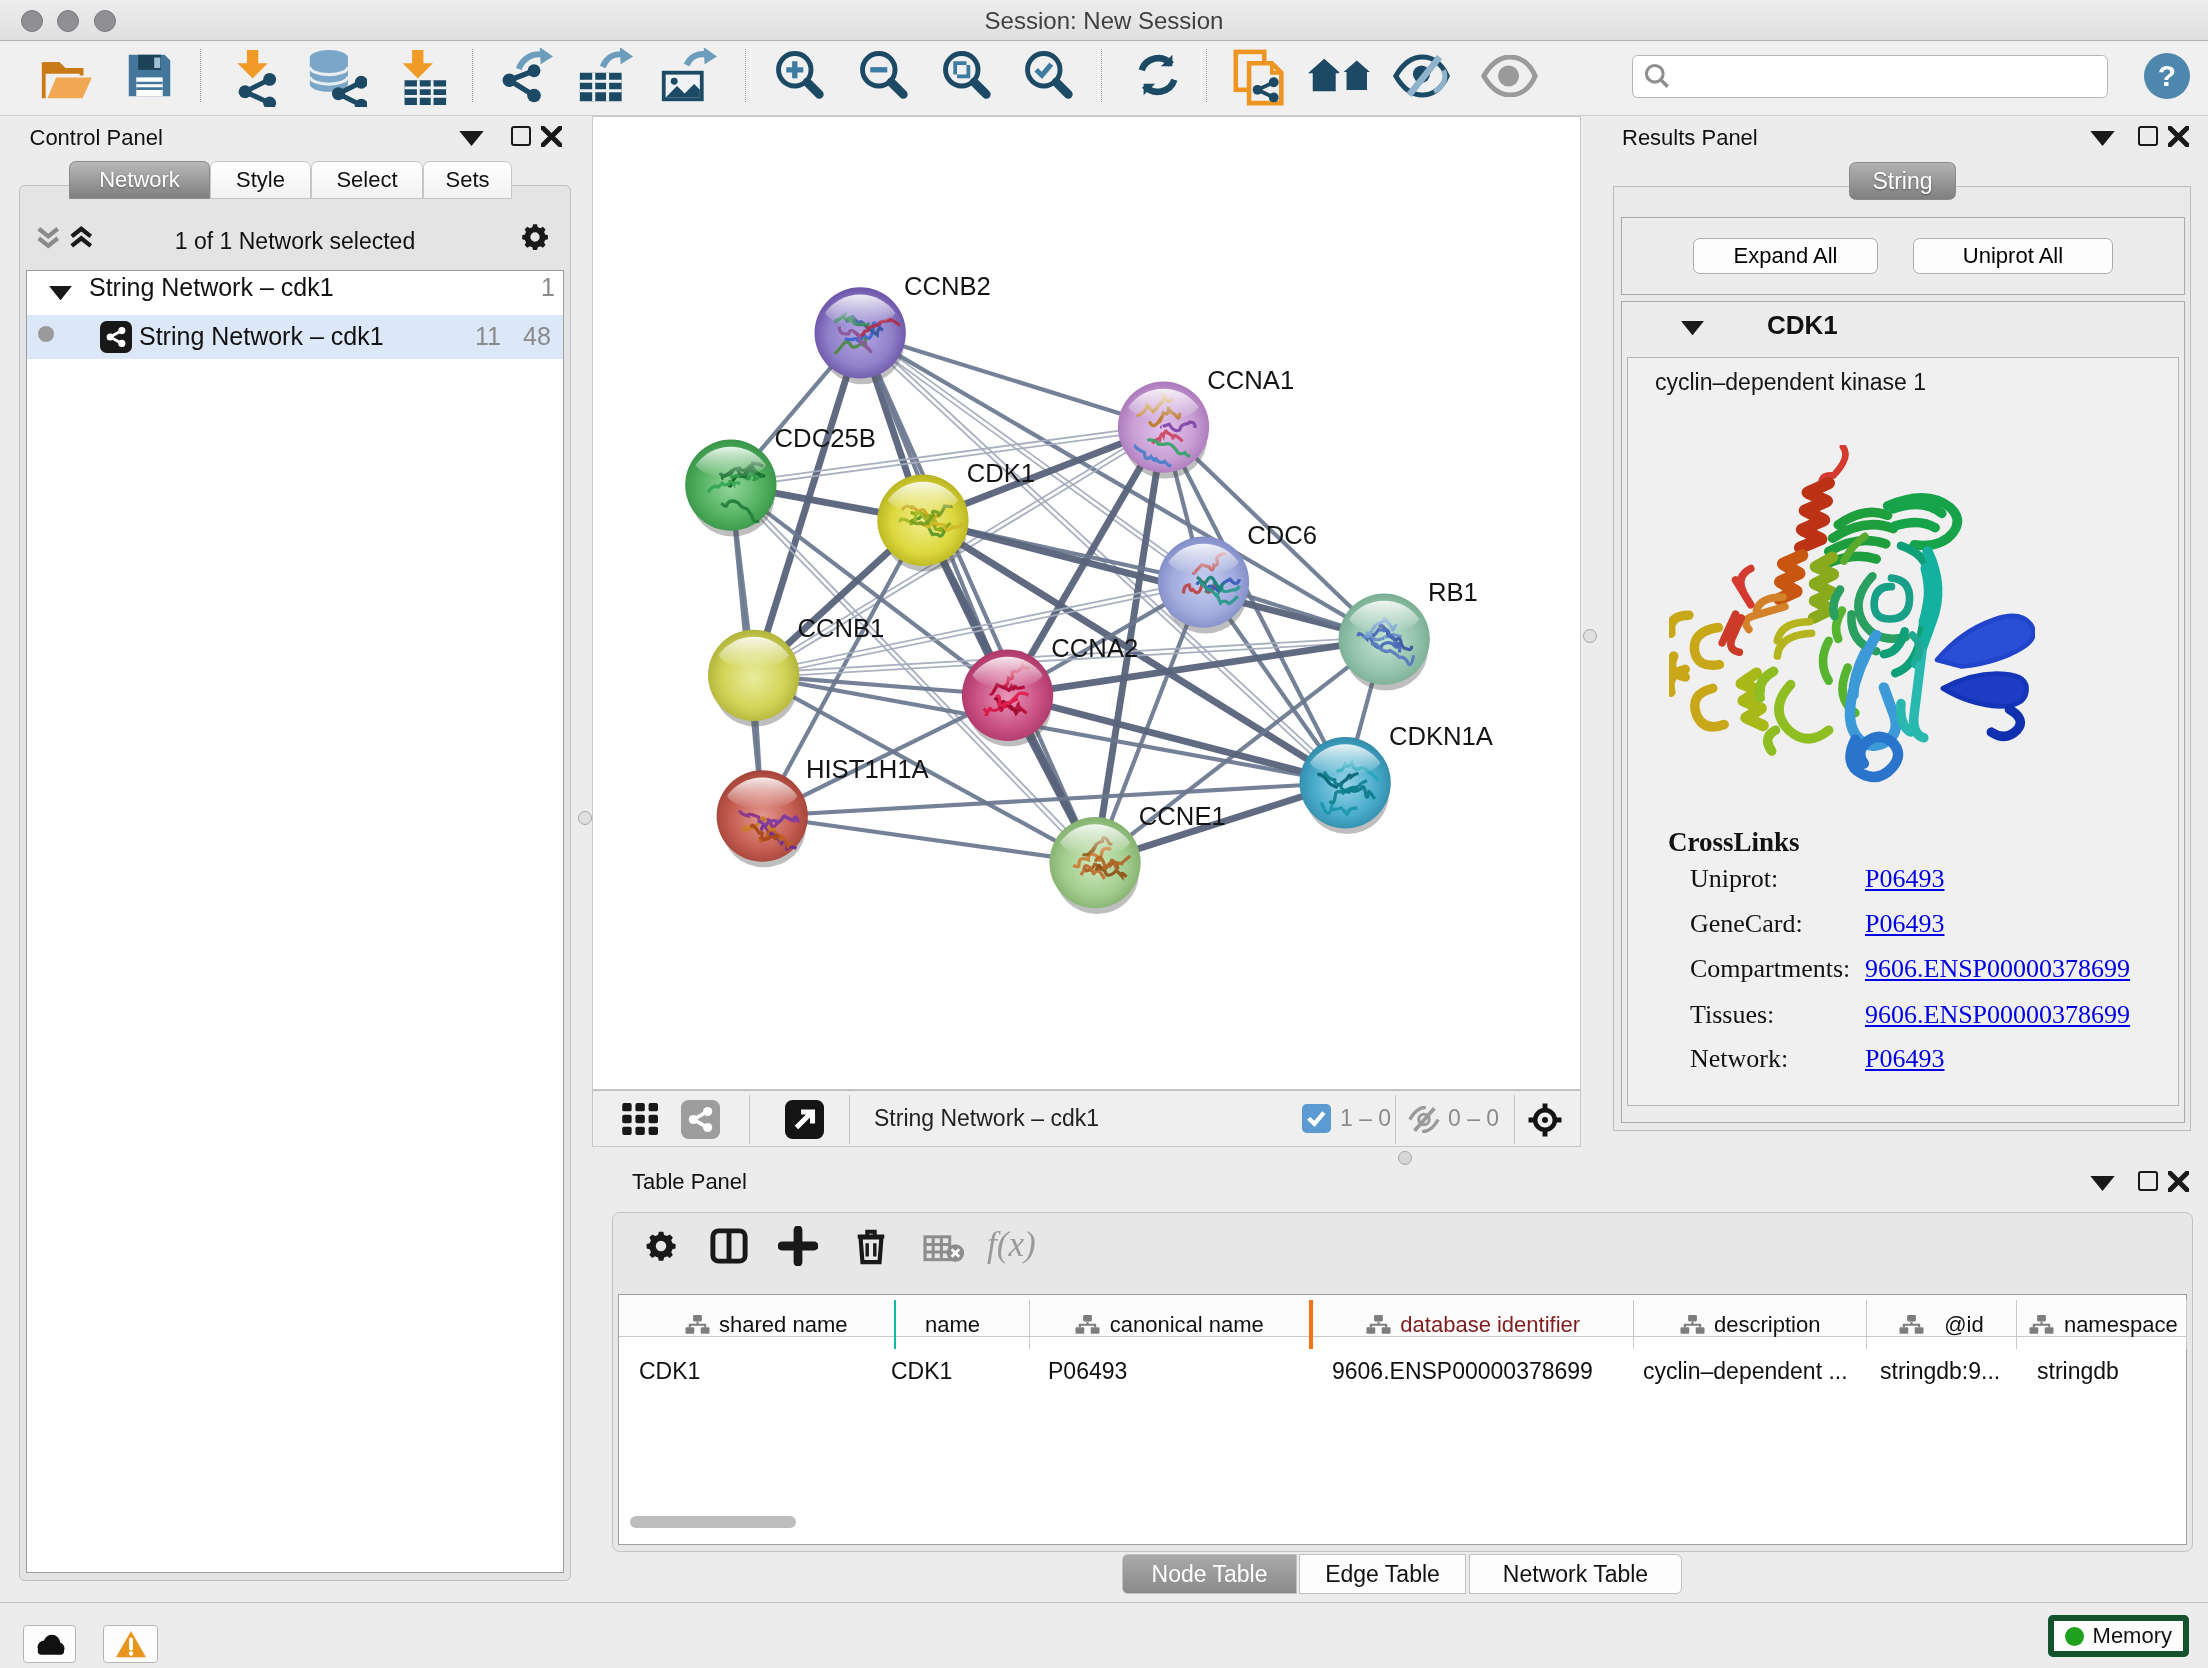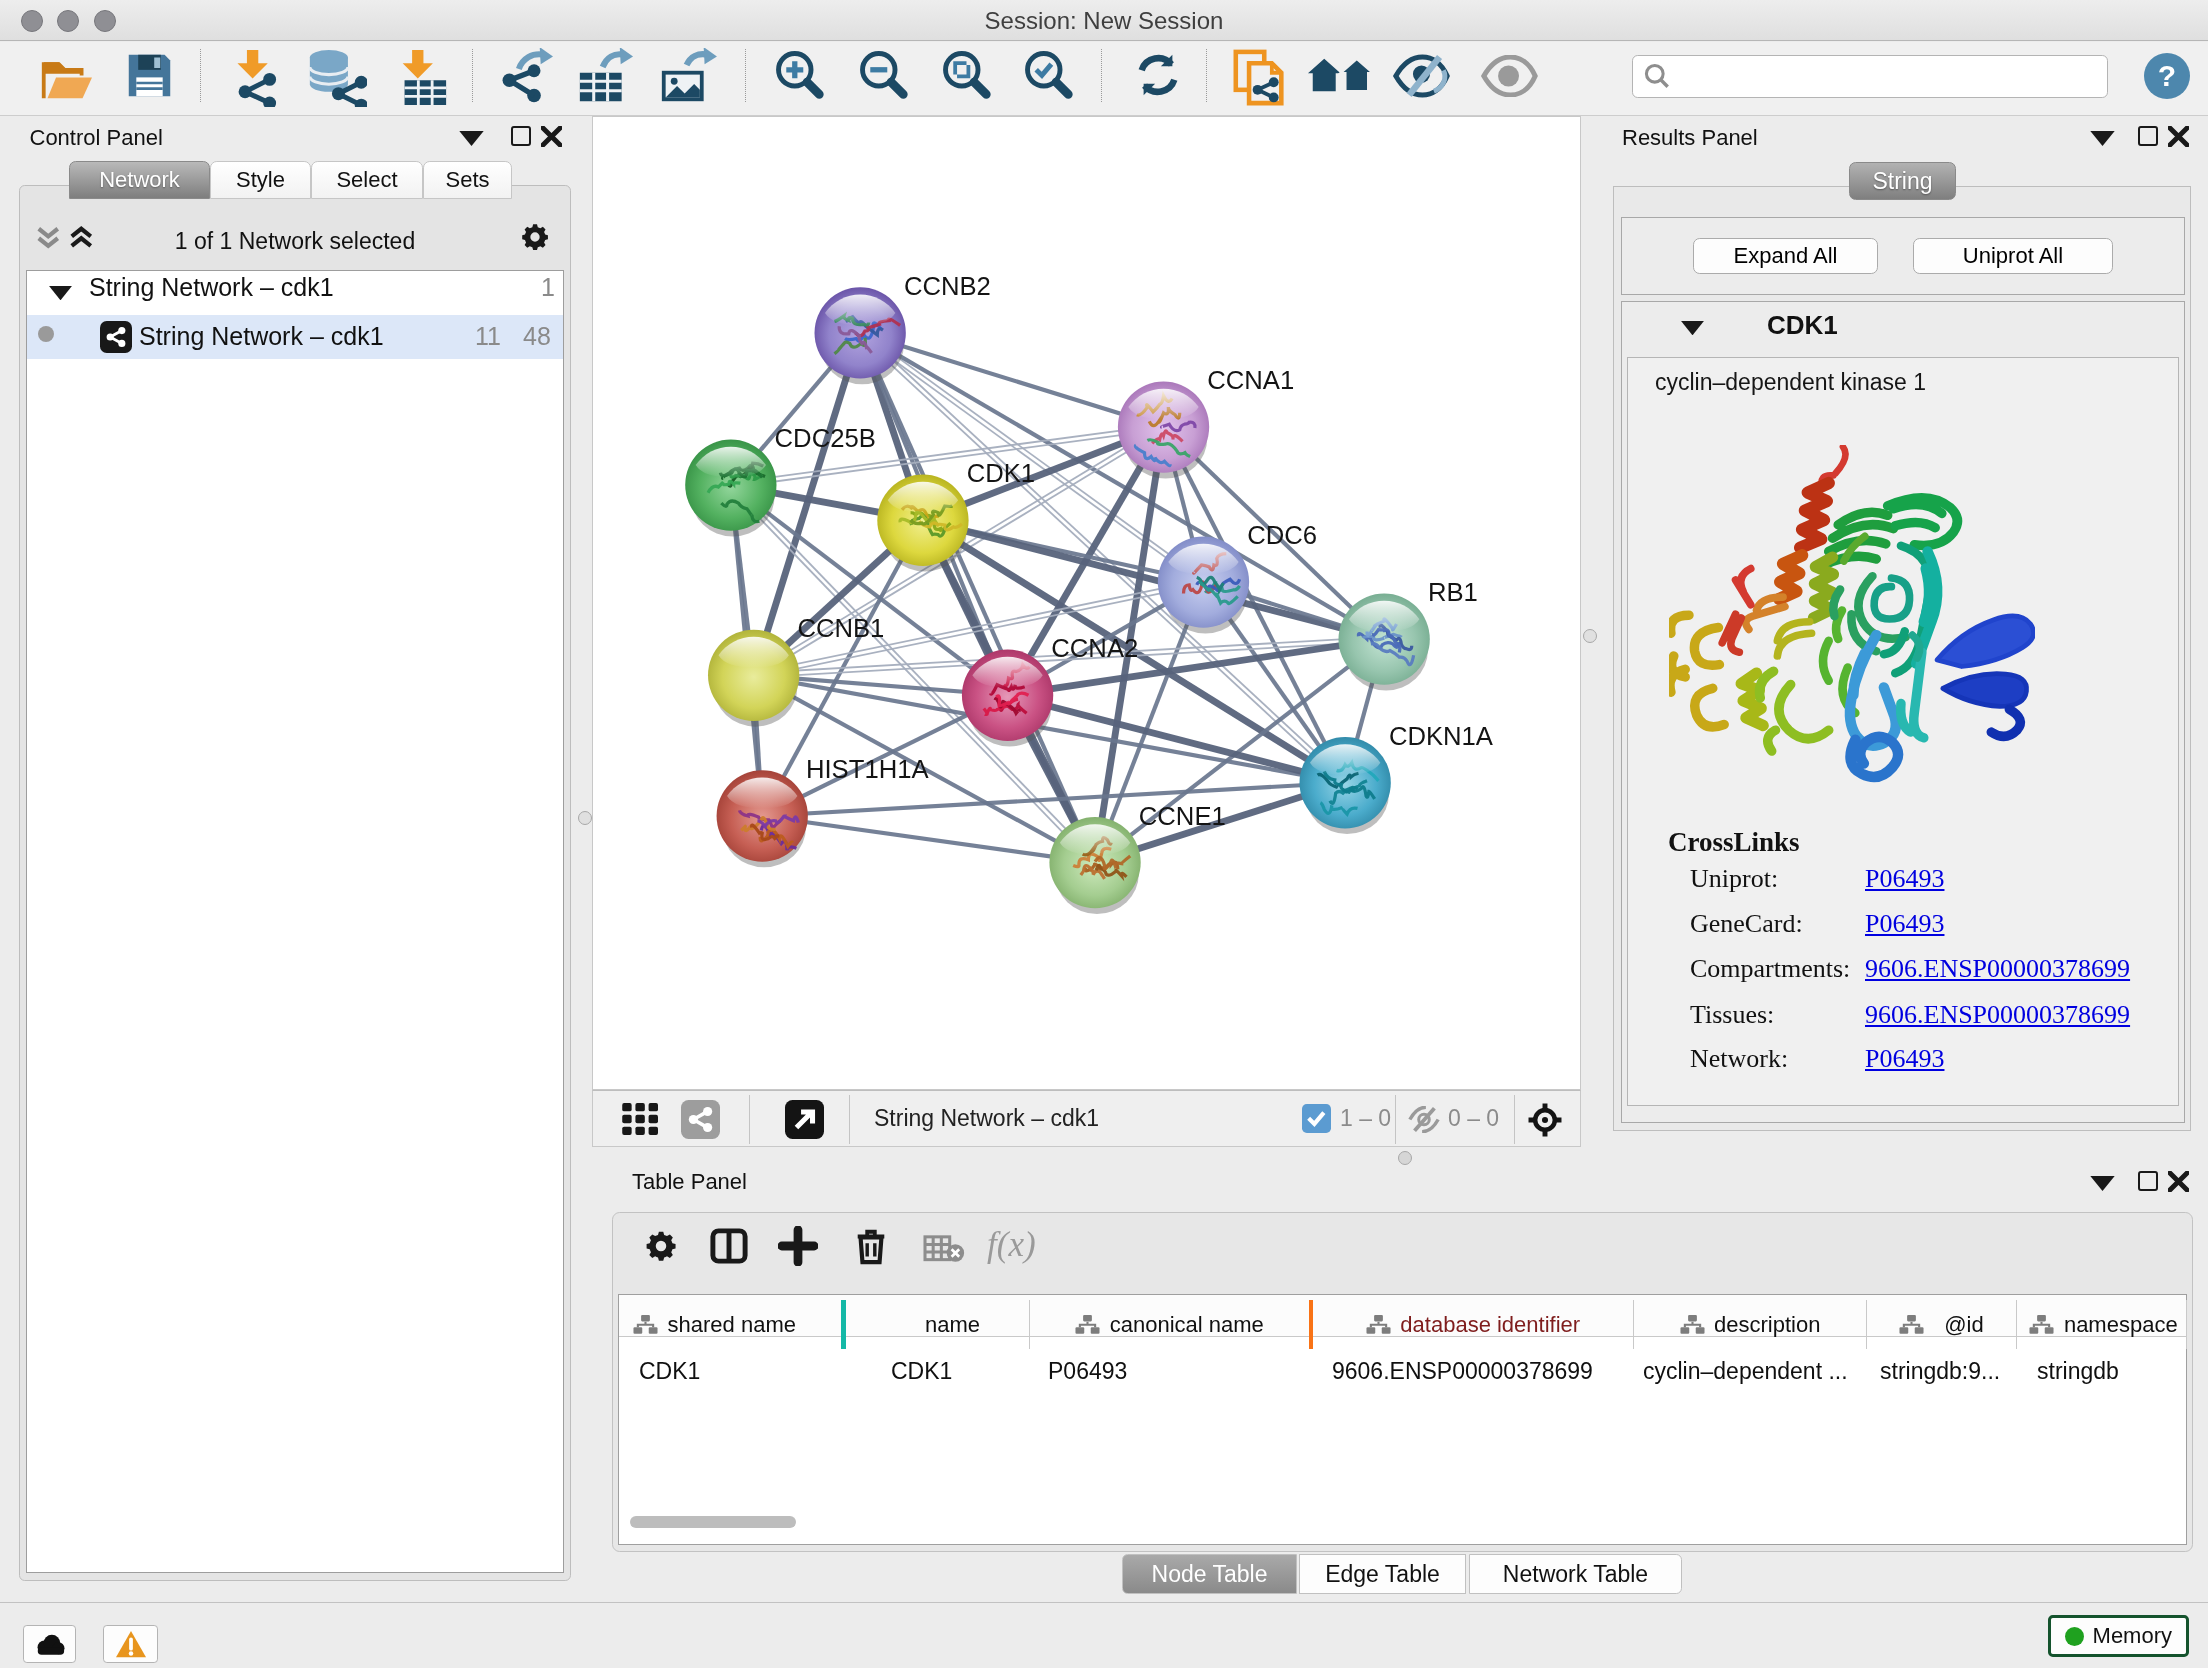--- a/index.html
+++ b/index.html
@@ -699,21 +699,21 @@
       </g>
       <circle cx="17" cy="10" r="4.6" fill="#8d8d8d"></circle>
       <path d="M15 8 l4 4 M19 8 l-4 4" stroke="#fff" stroke-width="1.4"></path>
     </svg>
   </div>
 <div class="abs" style="left:987px;top:1225px;font-family:'Liberation Serif',serif;font-style:italic;font-size:35px;color:#9a9a9a">f(x)</div>
 
 <div class="abs" style="left:618px;top:1294px;width:1569px;height:251px;background:#fff;border:1px solid #9f9f9f">
   <div class="abs" style="left:0;top:0;width:1567px;height:42px;background:#fcfcfc;border-bottom:1px solid #c9c9c9"></div>
 </div>
-<div class="abs" style="left:588px;top:1300px;width:258px;height:49px;border-right:5px solid #14b8a6;display:flex;align-items:center;justify-content:center;gap:9.5px;font-size:22px;color:#101010;overflow:hidden">
+<div class="abs" style="left:638px;top:1300px;width:258px;height:49px;border-right:2px solid #14b8a6;display:flex;align-items:center;justify-content:center;gap:9.5px;font-size:22px;color:#101010;overflow:hidden">
     <svg width="25" height="21" viewBox="0 0 13 11">
       <g fill="#7d7d7d">
         <rect x="4.2" y="0.5" width="4.6" height="3.4" rx="0.6"></rect>
         <rect x="0.2" y="7" width="4.6" height="3.4" rx="0.6"></rect>
         <rect x="8.2" y="7" width="4.6" height="3.4" rx="0.6"></rect>
       </g>
       <path d="M6.5 4 v1.6 M2.5 7 v-1.4 h8 V7" fill="none" stroke="#7d7d7d" stroke-width="1.1"></path>
     </svg>
     <span>shared name</span>
   </div>
@@ -800,14 +800,14 @@
       </g>
     </svg>
   </div>
 <div class="abs" style="left:103px;top:1625px;width:55px;height:38px;background:#fdfdfd;border:1px solid #b4b4b4;border-radius:3.8px;display:flex;align-items:center;justify-content:center">
     <svg width="34" height="30" viewBox="0 0 18 16">
       <path d="M9 1 L17 15 H1z" fill="#e8951e"></path>
       <path d="M9 5.5 v5" stroke="#fff" stroke-width="2" stroke-linecap="round"></path>
       <circle cx="9" cy="13" r="1.2" fill="#fff"></circle>
     </svg>
   </div>
-<div class="abs" style="left:2048px;top:1615px;width:141px;height:42px;background:#fdfdfd;border:3px solid #14532d;border-radius:4.8px;display:flex;align-items:center;justify-content:center;gap:8.6px;font-size:22px;color:#111"><span style="width:19px;height:19px;border-radius:50%;background:#1fa11f;display:inline-block"></span>Memory</div>
+<div class="abs" style="left:2048px;top:1615px;width:141px;height:42px;background:#fdfdfd;border:6px solid #14532d;border-radius:4.8px;display:flex;align-items:center;justify-content:center;gap:8.6px;font-size:22px;color:#111"><span style="width:19px;height:19px;border-radius:50%;background:#1fa11f;display:inline-block"></span>Memory</div>
 
 
 </body></html>

